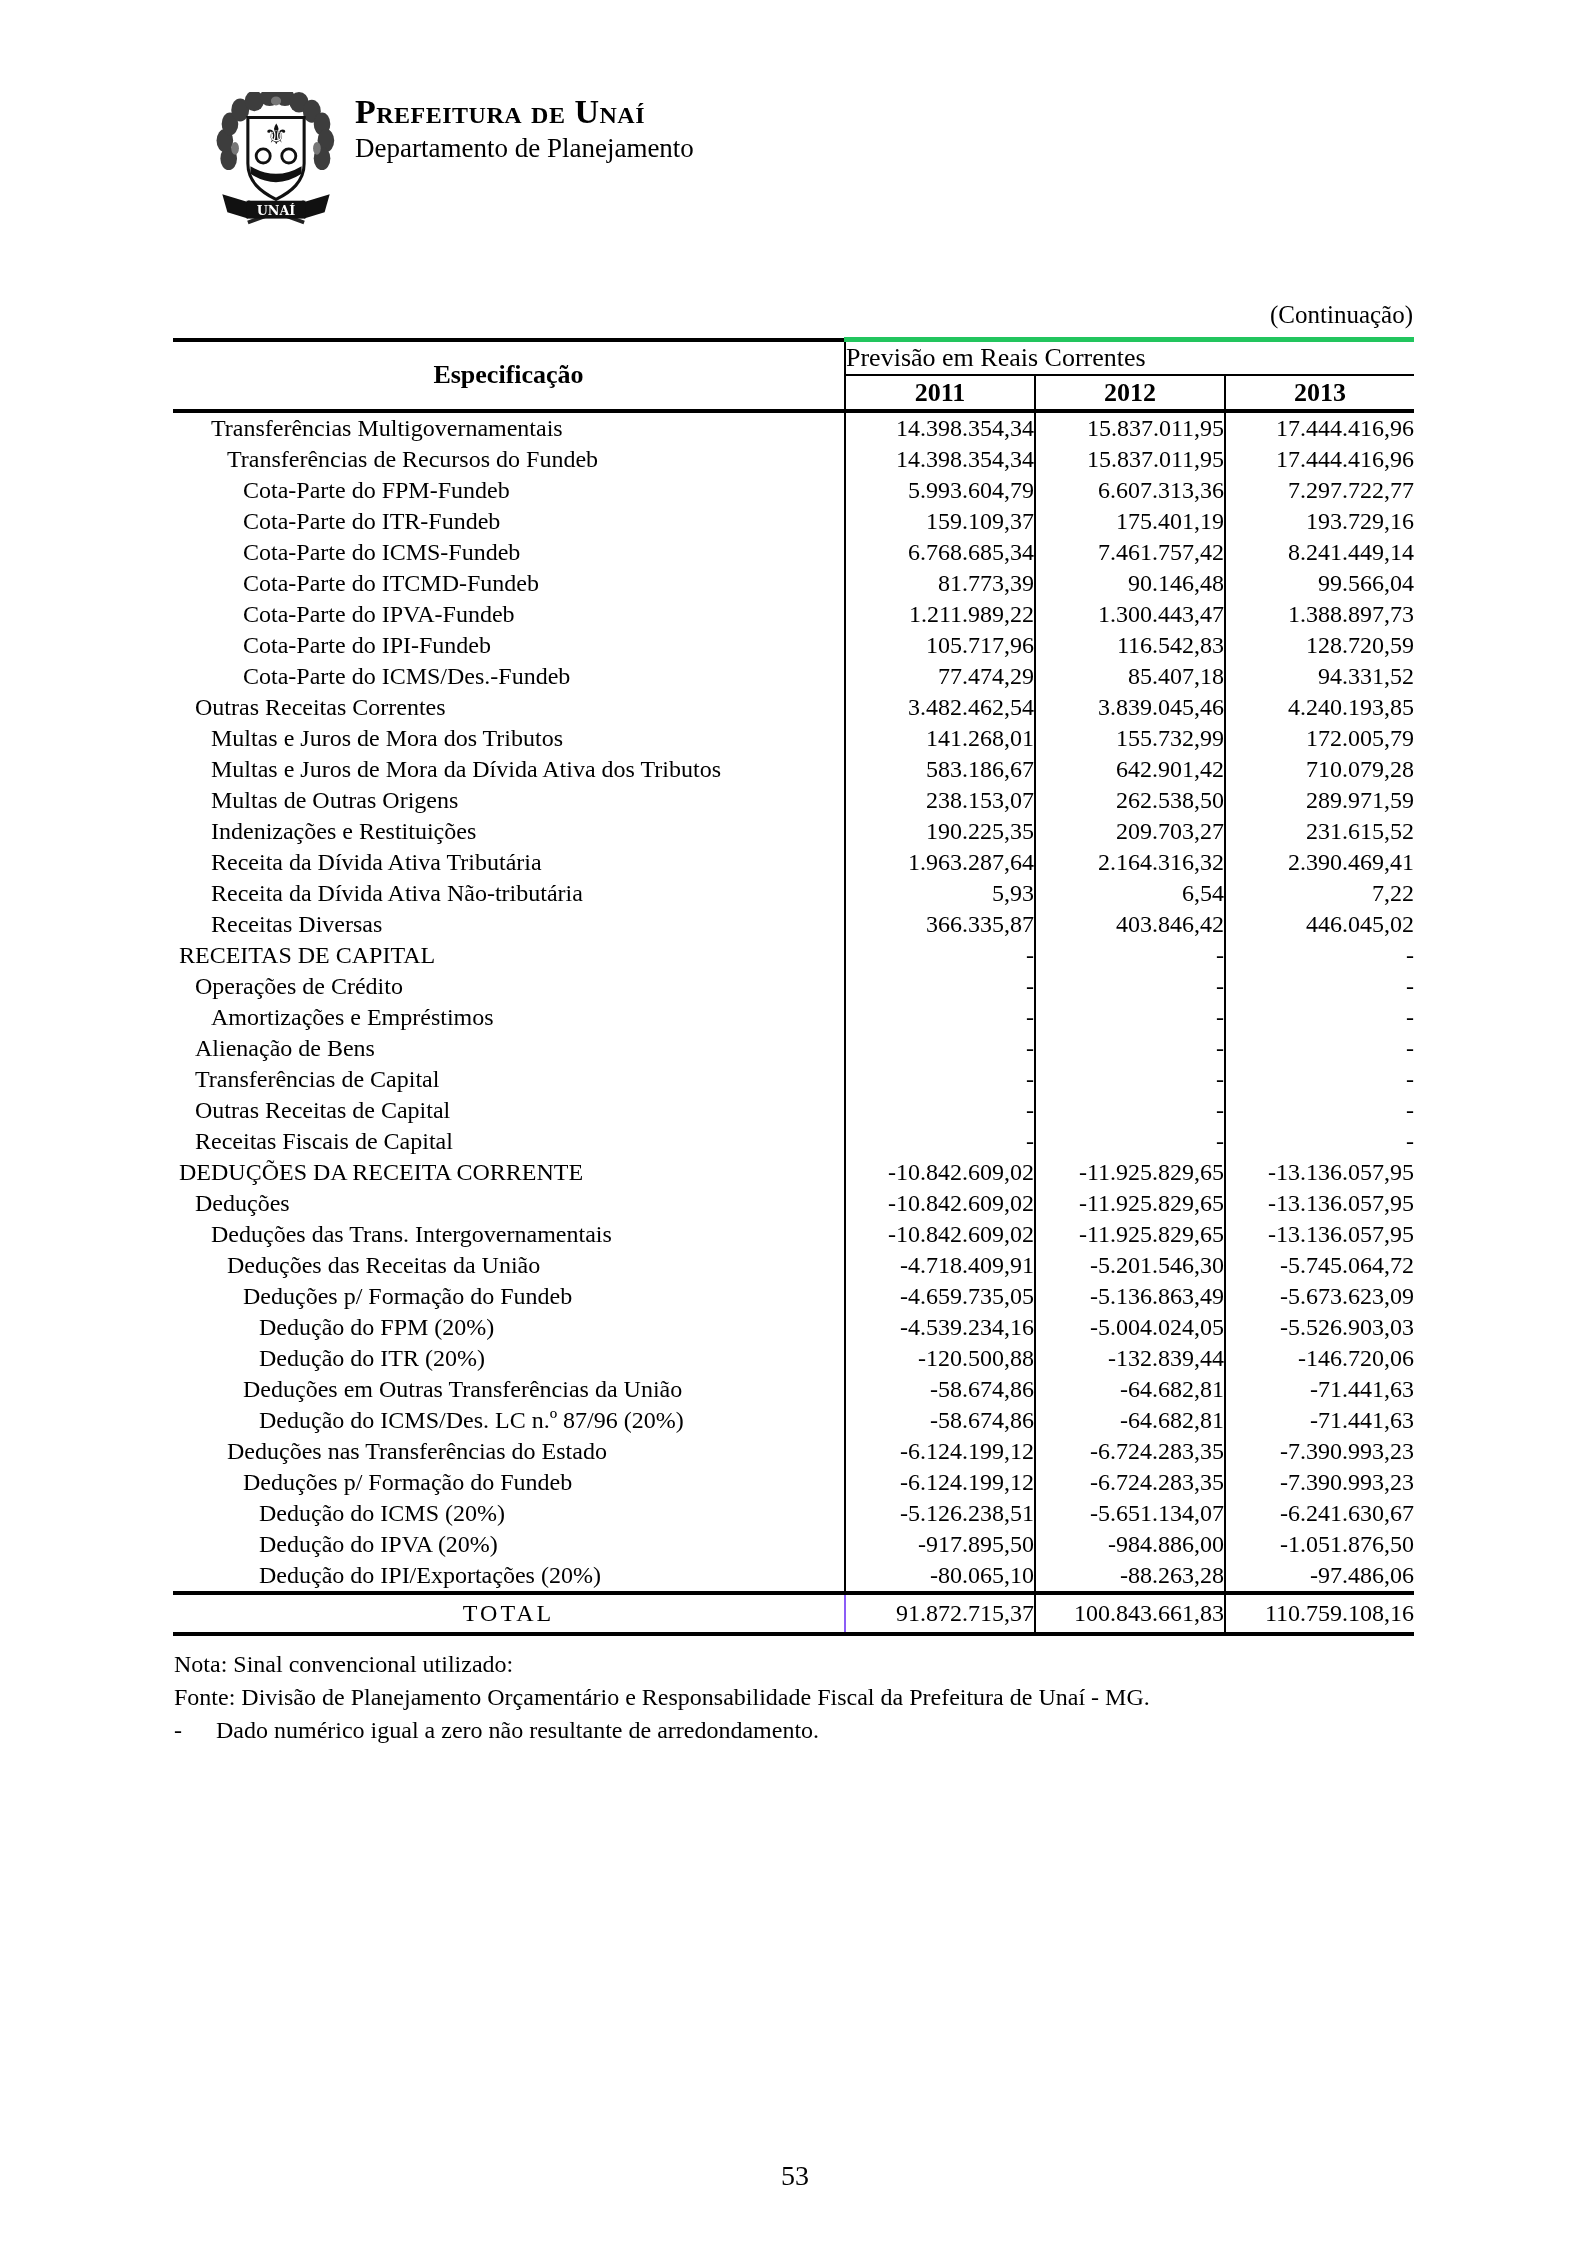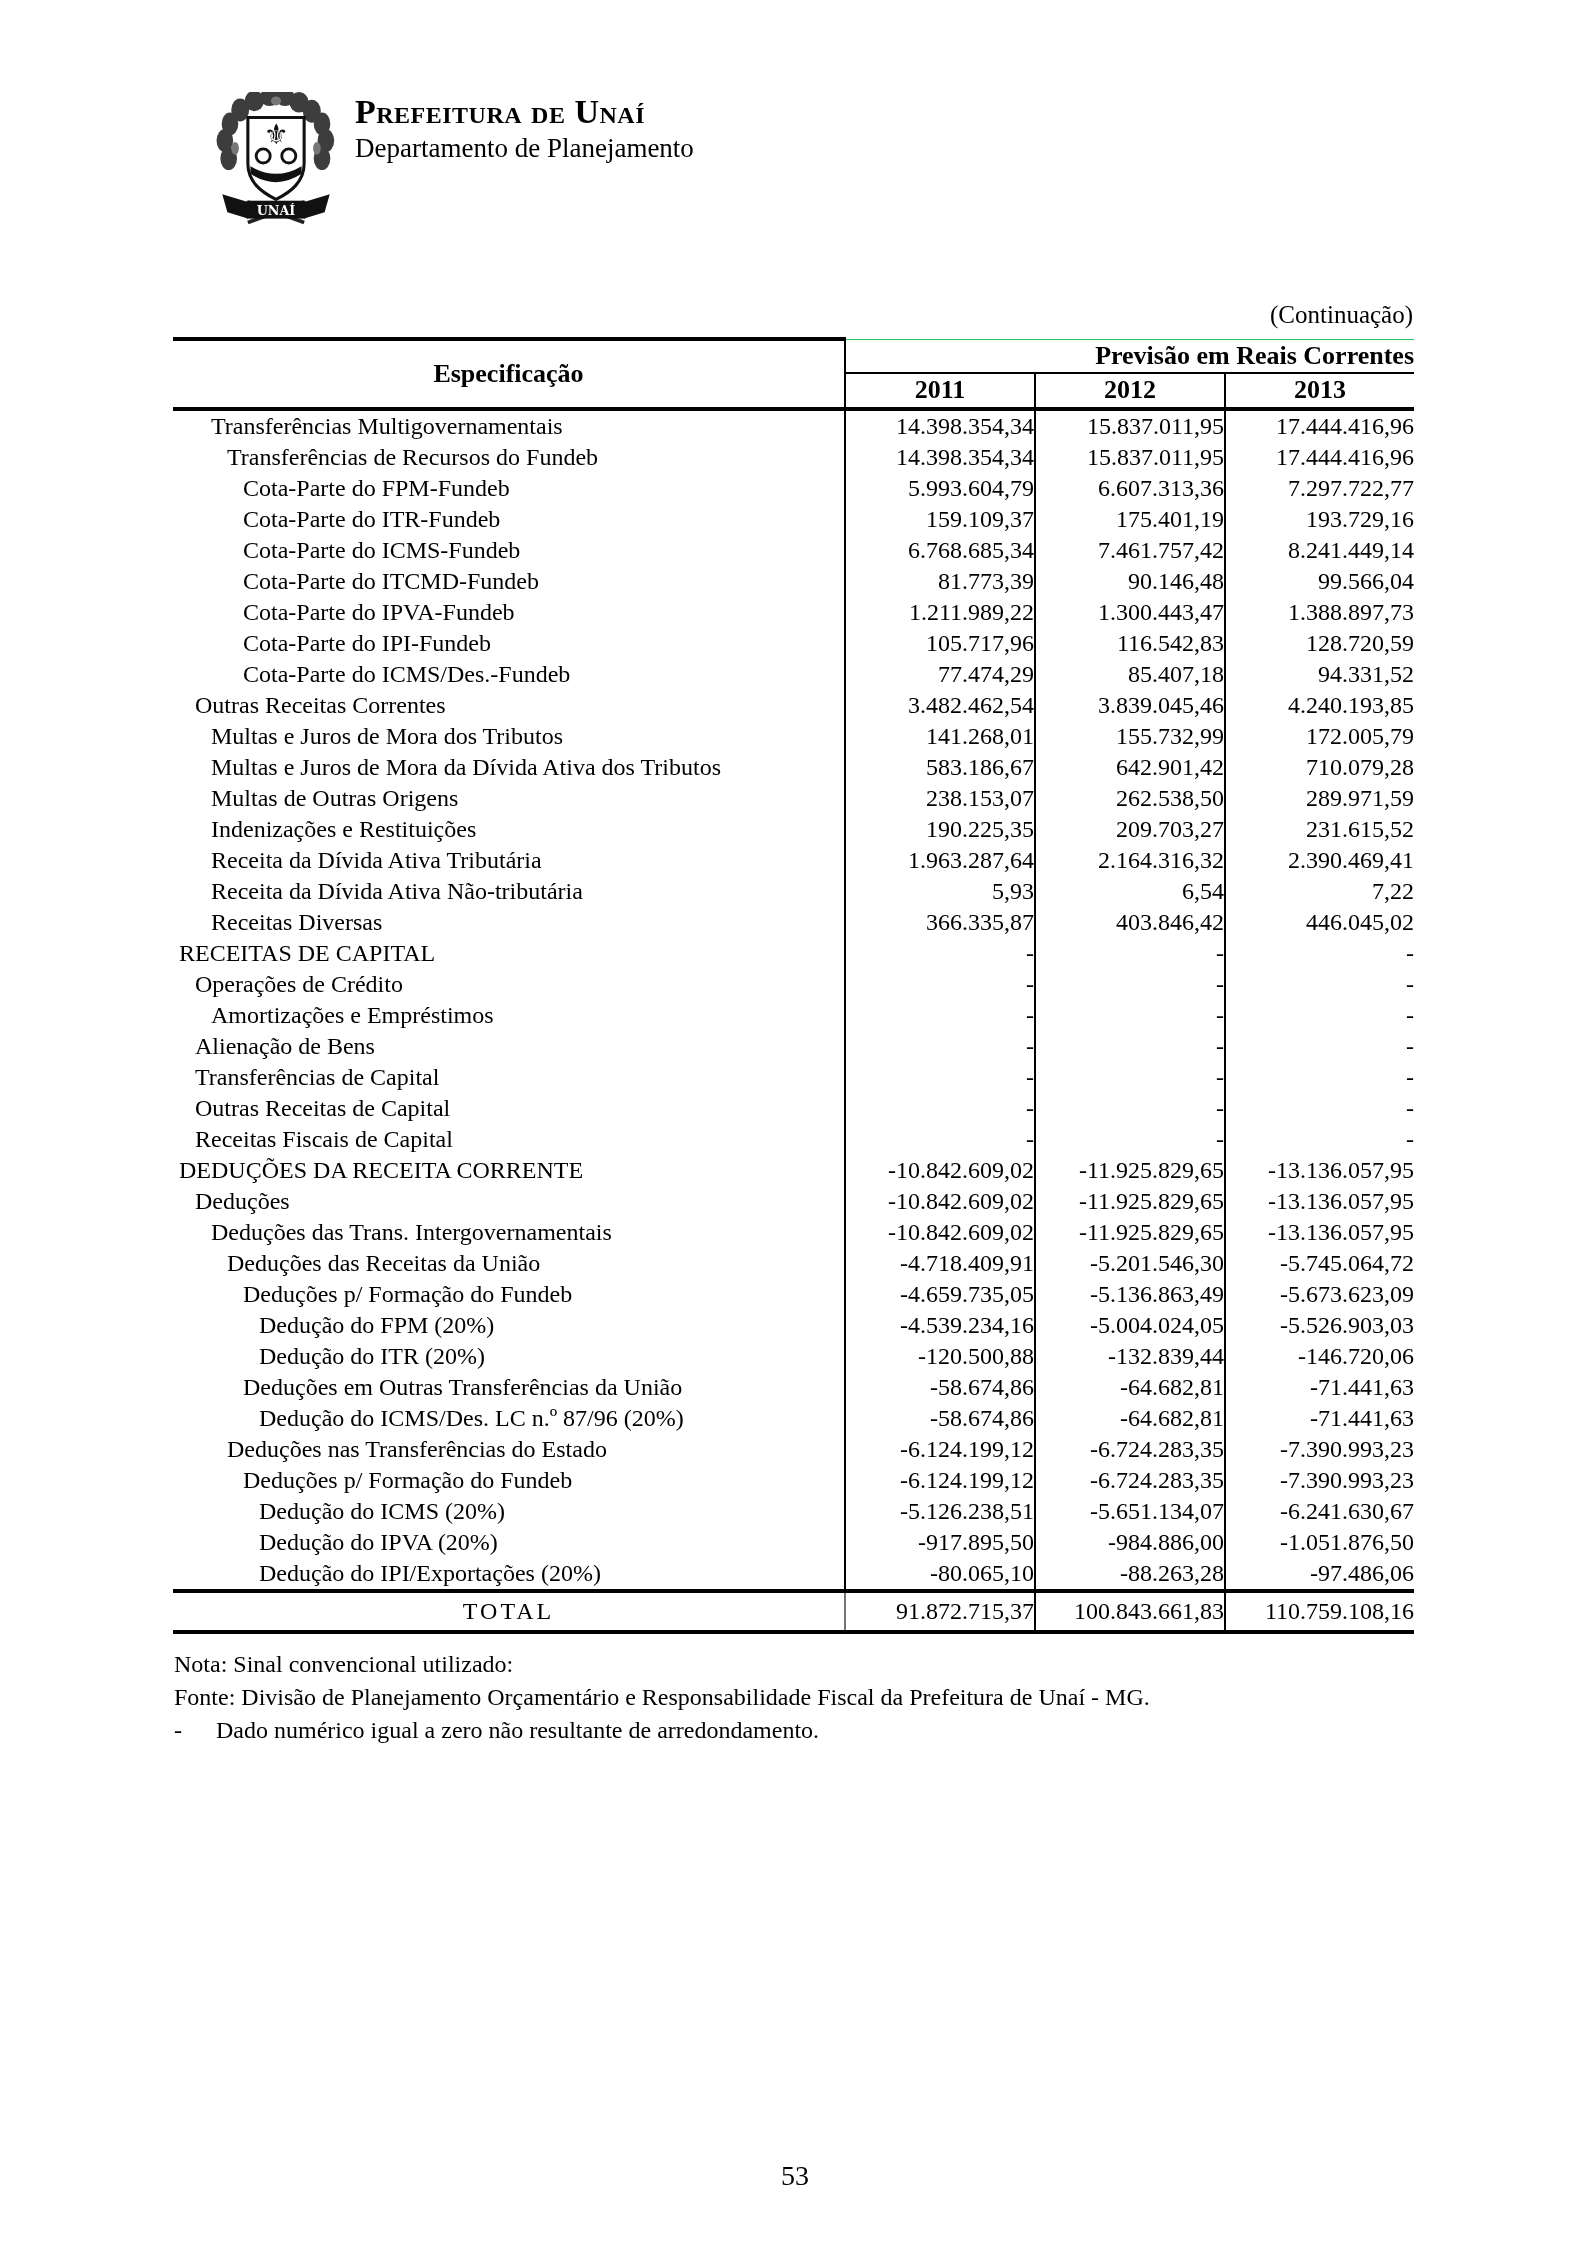--- a/index.html
+++ b/index.html
@@ -24,29 +24,29 @@
                   text-align:right; font-size:25px; line-height:30px; }
 
   
   table.main {
     position:absolute; left:173px; top:337px; width:1241px;
     border-collapse:collapse; table-layout:fixed;
   }
   table.main th, table.main td { padding:0; }
   .spec-h  { font-size:26px; font-weight:bold; text-align:center; vertical-align:middle;
              border-right:2px solid #000; border-top:4px solid #000; border-bottom:4px solid #000; }
-  .group-h { font-size:26px; font-weight:bold; text-align:right; height:32px;
-             border-top:1px solid #22c55e; border-bottom:2px solid #000; }
+  .group-h { font-size:26px; font-weight:normal; text-align:left; height:32px;
+             border-top:5px solid #22c55e; border-bottom:2px solid #000; }
   .year-h  { font-size:26px; font-weight:bold; text-align:center; height:33px;
              border-bottom:4px solid #000; border-left:2px solid #000; }
   tbody td { height:31px; font-size:24px; white-space:nowrap; overflow:hidden; }
   tbody td.spec { border-right:2px solid #000;margin-left:32px; }
   td.num { text-align:right; padding-right:8px; border-left:2px solid #000; }
   tfoot td { height:37px; font-size:24px; border-top:4px solid #000; border-bottom:4px solid #000; }
-  .total-label { text-align:center; letter-spacing:3px; border-right:2px solid #737373; }
+  .total-label { text-align:center; letter-spacing:3px; border-right:2px solid #8b5cf6; }
 
   
   .notes { position:absolute; left:174px; top:1648px; font-size:24px; line-height:33px; }
   .dash-item { display:flex; }
   .dash-sym  { width:42px; }
 
   
   .doc-footer-title { position:absolute; left:0; top:2114px; width:1590px;
                       text-align:center; font-size:29px; }
   .page-number      { position:absolute; left:0; top:2160px; width:1590px;

